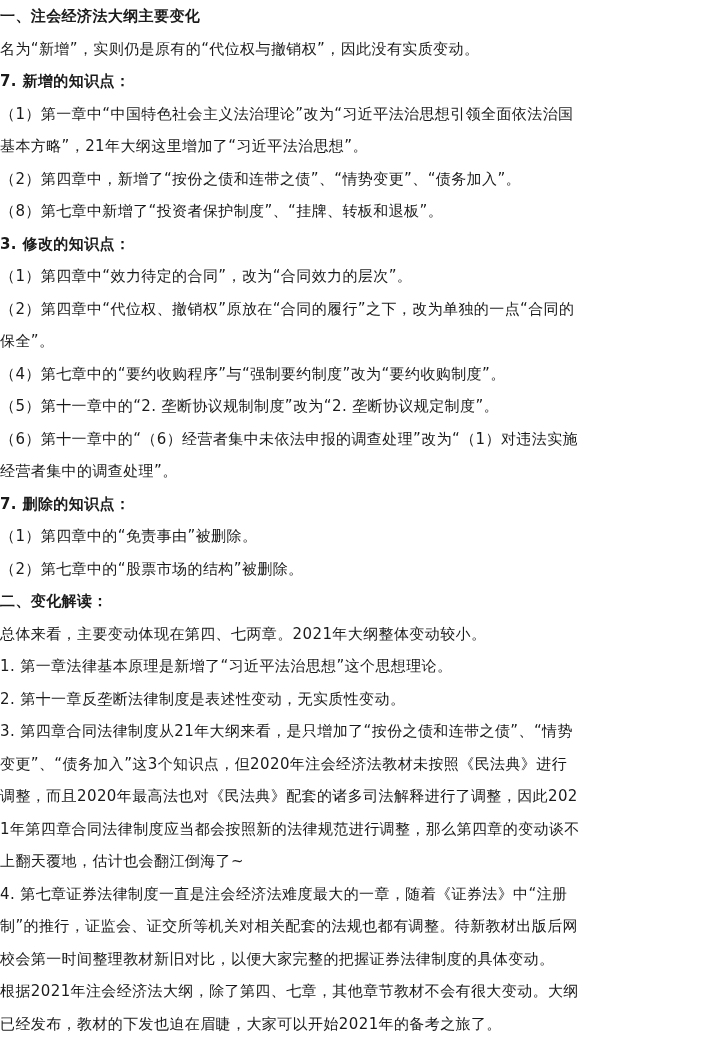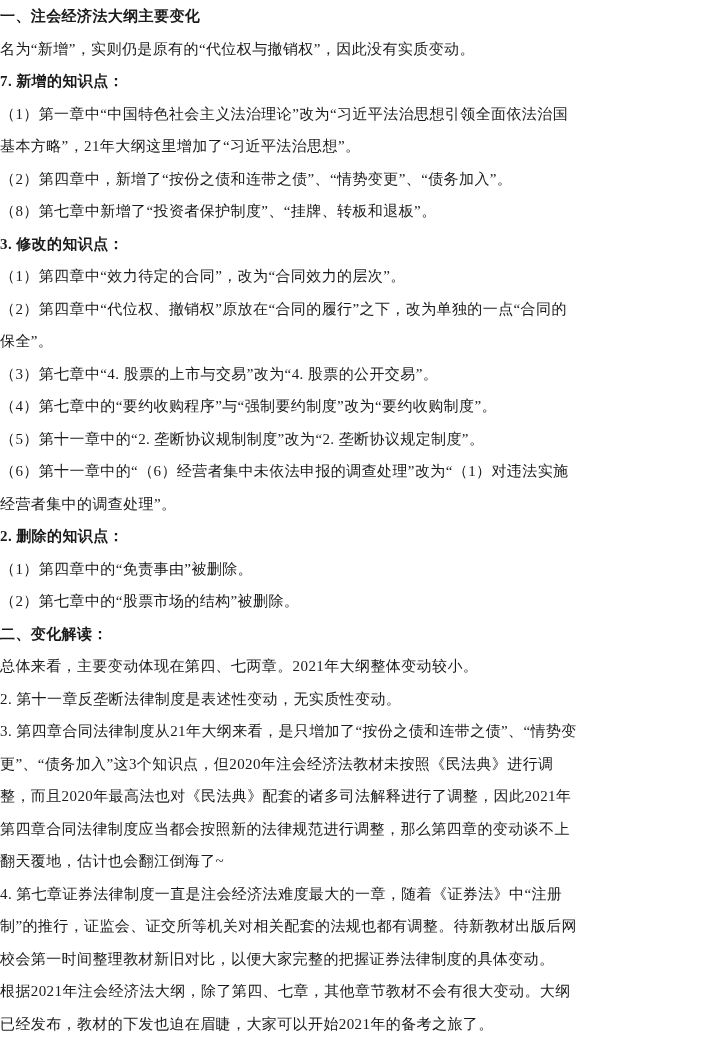--- a/index.html
+++ b/index.html
@@ -1,21 +1,21 @@
 <!DOCTYPE html>
 <html><head>
 <meta charset="utf-8">
 <style>
   html, body { margin:0; padding:0; background:#ffffff; }
   body {
     width:714px; height:1057px; overflow:hidden;
     font-family:"DejaVu Sans","Liberation Sans",sans-serif;
     color:#1a1a1a;
   }
-  .doc { padding:0 16px 0 0; width:580px;font-family:Liberation Serif, serif; }
+  .doc { padding:0 16px 0 0; width:580px; }
   .line, .para {
     font-size:15px;
     line-height:32.5px;
     margin:0;
     white-space:normal;
     letter-spacing:0.4px;
   }
   .heading { font-weight:bold; }
   .para { word-break:break-all; }
 </style>
@@ -25,26 +25,26 @@
 <div class="doc">
   <p class="line heading">一、注会经济法大纲主要变化</p>
   <p class="para">名为“新增”，实则仍是原有的“代位权与撤销权”，因此没有实质变动。</p>
   <p class="line heading">7. 新增的知识点：</p>
   <p class="para">（1）第一章中“中国特色社会主义法治理论”改为“习近平法治思想引领全面依法治国基本方略”，21年大纲这里增加了“习近平法治思想”。</p>
   <p class="para">（2）第四章中，新增了“按份之债和连带之债”、“情势变更”、“债务加入”。</p>
   <p class="para">（8）第七章中新增了“投资者保护制度”、“挂牌、转板和退板”。</p>
   <p class="line heading">3. 修改的知识点：</p>
   <p class="para">（1）第四章中“效力待定的合同”，改为“合同效力的层次”。</p>
   <p class="para">（2）第四章中“代位权、撤销权”原放在“合同的履行”之下，改为单独的一点“合同的保全”。</p>
-  <p class="para">（3）第七章中“4. 股票的上市与交易”改为“4. 股票的公开交易”。</p>
   <p class="para">（4）第七章中的“要约收购程序”与“强制要约制度”改为“要约收购制度”。</p>
   <p class="para">（5）第十一章中的“2. 垄断协议规制制度”改为“2. 垄断协议规定制度”。</p>
   <p class="para">（6）第十一章中的“（6）经营者集中未依法申报的调查处理”改为“（1）对违法实施经营者集中的调查处理”。</p>
-  <p class="line heading">2. 删除的知识点：</p>
+  <p class="line heading">7. 删除的知识点：</p>
   <p class="para">（1）第四章中的“免责事由”被删除。</p>
   <p class="para">（2）第七章中的“股票市场的结构”被删除。</p>
   <p class="line heading">二、变化解读：</p>
   <p class="para">总体来看，主要变动体现在第四、七两章。2021年大纲整体变动较小。</p>
+  <p class="para">1. 第一章法律基本原理是新增了“习近平法治思想”这个思想理论。</p>
   <p class="para">2. 第十一章反垄断法律制度是表述性变动，无实质性变动。</p>
   <p class="para">3. 第四章合同法律制度从21年大纲来看，是只增加了“按份之债和连带之债”、“情势变更”、“债务加入”这3个知识点，但2020年注会经济法教材未按照《民法典》进行调整，而且2020年最高法也对《民法典》配套的诸多司法解释进行了调整，因此2021年第四章合同法律制度应当都会按照新的法律规范进行调整，那么第四章的变动谈不上翻天覆地，估计也会翻江倒海了~</p>
   <p class="para">4. 第七章证券法律制度一直是注会经济法难度最大的一章，随着《证券法》中“注册制”的推行，证监会、证交所等机关对相关配套的法规也都有调整。待新教材出版后网校会第一时间整理教材新旧对比，以便大家完整的把握证券法律制度的具体变动。</p>
   <p class="para">根据2021年注会经济法大纲，除了第四、七章，其他章节教材不会有很大变动。大纲已经发布，教材的下发也迫在眉睫，大家可以开始2021年的备考之旅了。</p>
 </div>
 
 </body></html>

